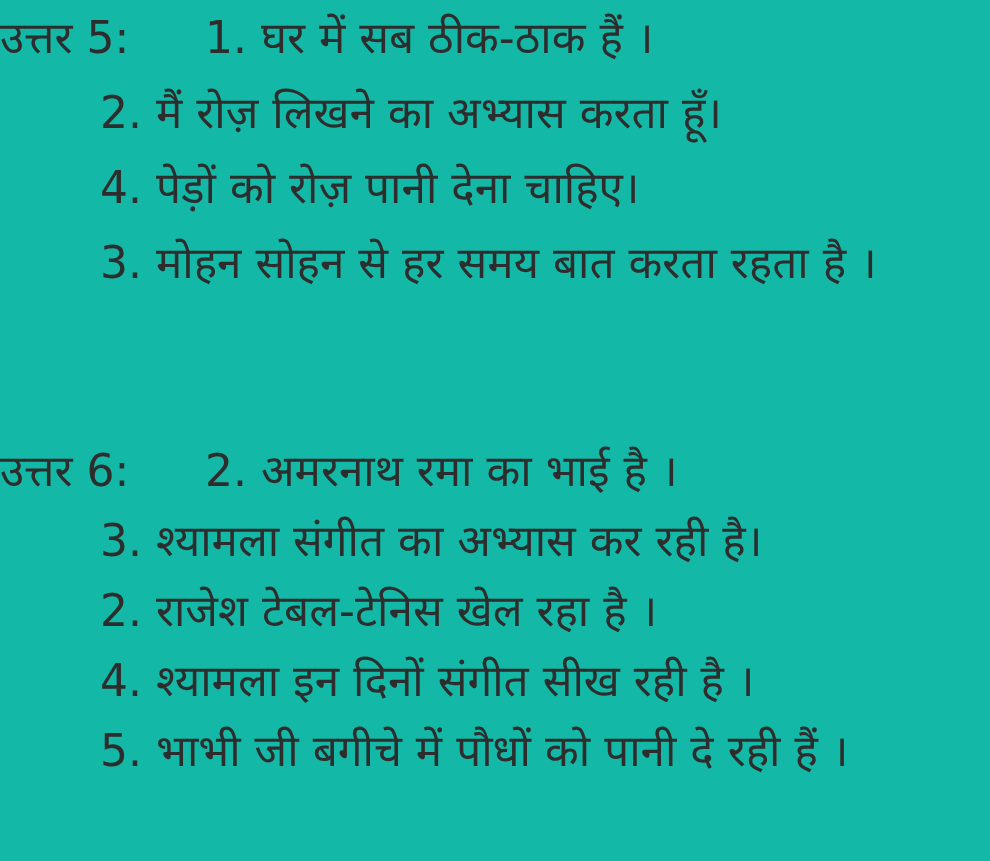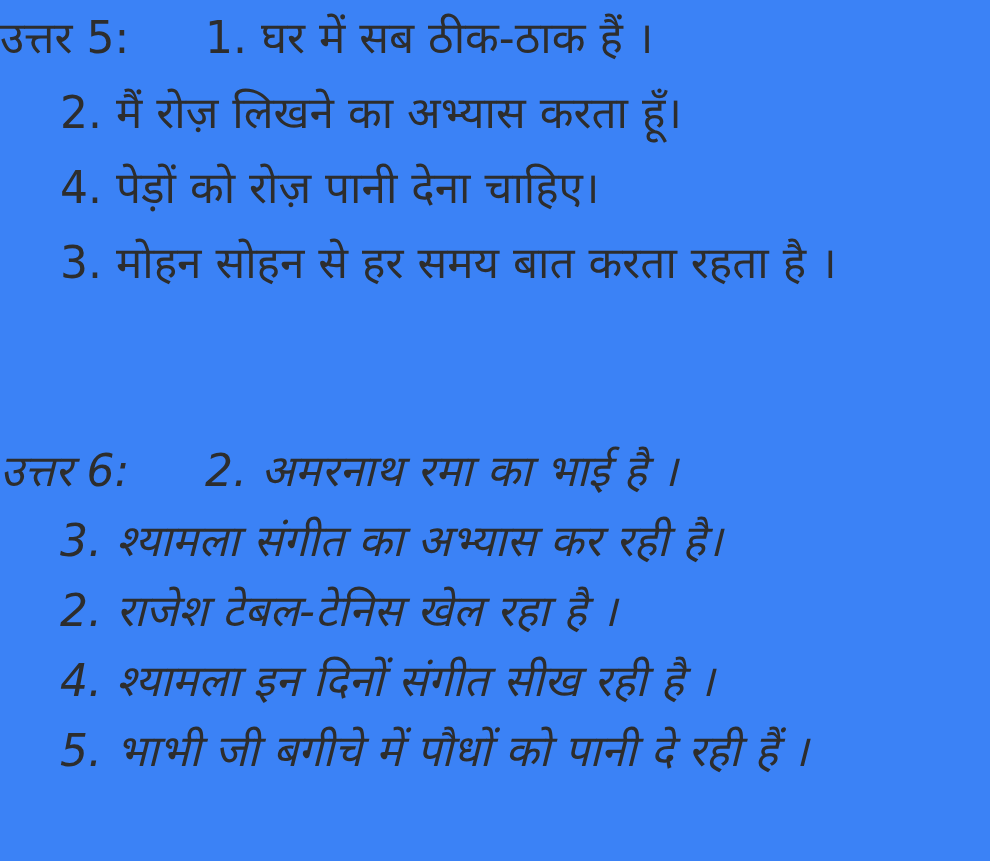--- a/index.html
+++ b/index.html
@@ -4,51 +4,50 @@
 <style>
   html, body {
     margin: 0;
     padding: 0;
     background: #ffffff;
   }
   .page {
     position: relative;
     width: 990px;
     height: 861px;
-    background: #3b82f6;
+    background: #14b8a6;
     overflow: hidden;
     font-family: "DejaVu Sans", sans-serif;
     color: #2d2d2d;
   }
   .answer-section {
     position: relative;
   }
   .section-6 {
     margin-top: 136px;
   }
   .line {
     font-size: 44px;
     line-height: 75px;
     white-space: nowrap;
     letter-spacing: 0px;
   }
   .section-6 .line {
     line-height: 70px;
-    font-style: italic;
   }
   .first-line {
     display: flex;
     align-items: baseline;
   }
   .section-label {
     flex: 0 0 205px;
     width: 205px;
   }
   .item-indent {
-    padding-left: 60px;
+    padding-left: 100px;
   }
 </style>
 </head>
 <body>
 
 <div class="page">
 
   <section class="answer-section section-5">
     <div class="line first-line">
       <span class="section-label">उत्तर 5:</span>

